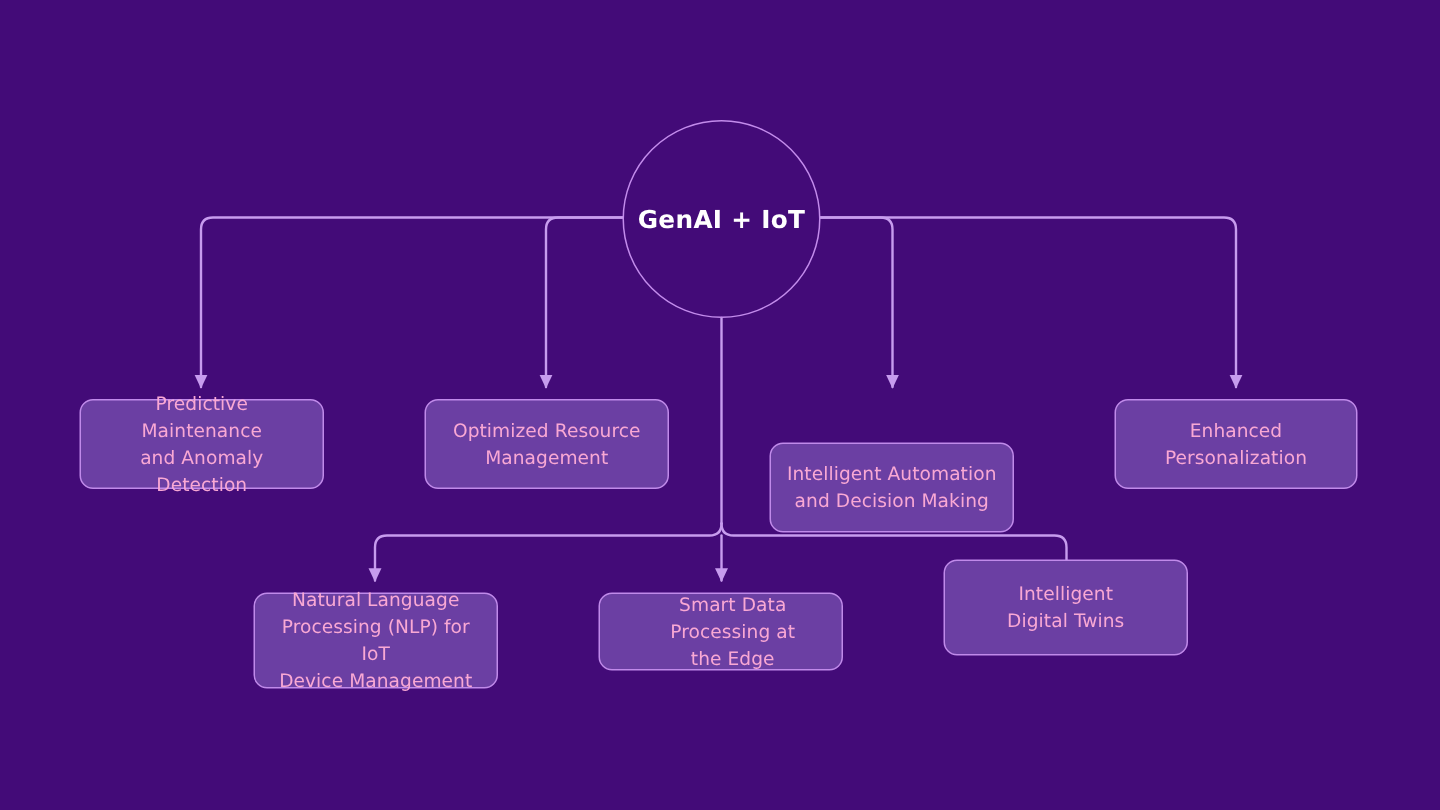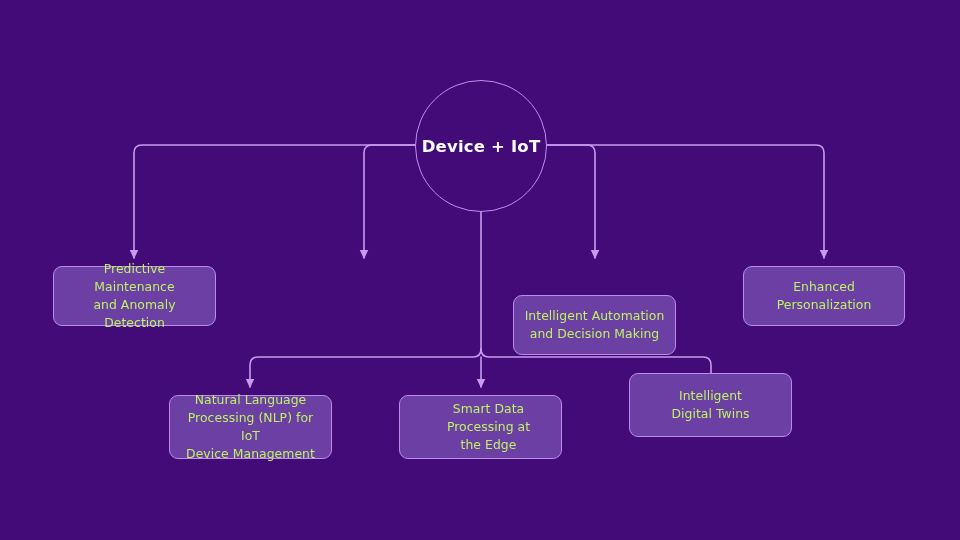--- a/index.html
+++ b/index.html
@@ -50,21 +50,21 @@
     border-radius: 9px;
     background: #6b3fa3;
     display: flex;
     align-items: center;
     justify-content: center;
     text-align: center;
     z-index: 2;
     padding: 4px 8px;
   }
   .node-label {
-    color: #bef264;
+    color: #f9a8d4;
     font-size: 12.4px;
     line-height: 1.45;
     letter-spacing: 0.05px;
     text-align: center;
   }
 </style>
 </head>
 <body>
 
 <div id="canvas" style="background: rgb(67, 11, 120);">
@@ -85,36 +85,39 @@
 
       <path d="M 481 212 L 481 349"></path>
 
       <path d="M 481 349 Q 481 357 473 357 L 258 357 Q 250 357 250 365 L 250 387" marker-end="url(#arrow)"></path>
       <path d="M 481 357 L 481 387" marker-end="url(#arrow)"></path>
       <path d="M 481 349 Q 481 357 489 357 L 703 357 Q 711 357 711 365 L 711 387" marker-end="url(#arrow)"></path>
     </g>
   </svg>
 
   <div class="hub" style="left: 415px; top: 80px; width: 132px; height: 132px;">
-    <span class="hub-label">Device + IoT</span>
+    <span class="hub-label">GenAI + IoT</span>
   </div>
 
   <div class="node" id="n-t1-0" style="left: 53px; top: 266px; width: 163px; height: 60px;">
     <span class="node-label">Predictive Maintenance<br>and Anomaly Detection</span>
+  </div>
+  <div class="node" id="n-t1-1" style="left: 283px; top: 266px; width: 163px; height: 60px;">
+    <span class="node-label">Optimized Resource<br>Management</span>
   </div>
   <div class="node" id="n-t1-2" style="left: 513px; top: 266px; width: 163px; height: 60px; margin-top: 29px;">
     <span class="node-label">Intelligent Automation<br>and Decision Making</span>
   </div>
   <div class="node" id="n-t1-3" style="left: 743px; top: 266px; width: 162px; height: 60px;">
     <span class="node-label">Enhanced<br>Personalization</span>
   </div>
 
   <div class="node" id="n-t2-0" style="left: 169px; top: 395px; width: 163px; height: 64px;">
     <span class="node-label">Natural Language<br>Processing (NLP) for IoT<br>Device Management</span>
   </div>
-  <div class="node" id="n-t2-1" style="left: 399px; top: 395px; width: 163px; height: 64px; padding-left: 24px;">
+  <div class="node" id="n-t2-1" style="left: 399px; top: 395px; width: 163px; height: 52px; padding-left: 24px;">
     <span class="node-label">Smart Data Processing at<br>the Edge</span>
   </div>
   <div class="node" id="n-t2-2" style="left: 629px; top: 373px; width: 163px; height: 64px;">
     <span class="node-label">Intelligent<br>Digital Twins</span>
   </div>
 
 </div>
 
 </body></html>

